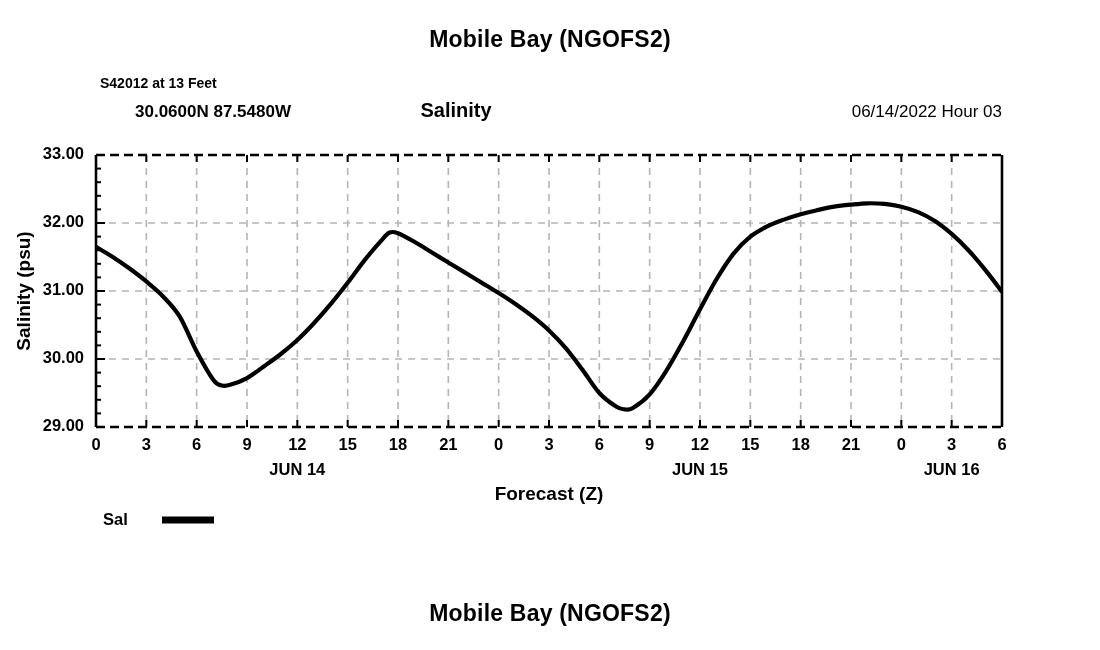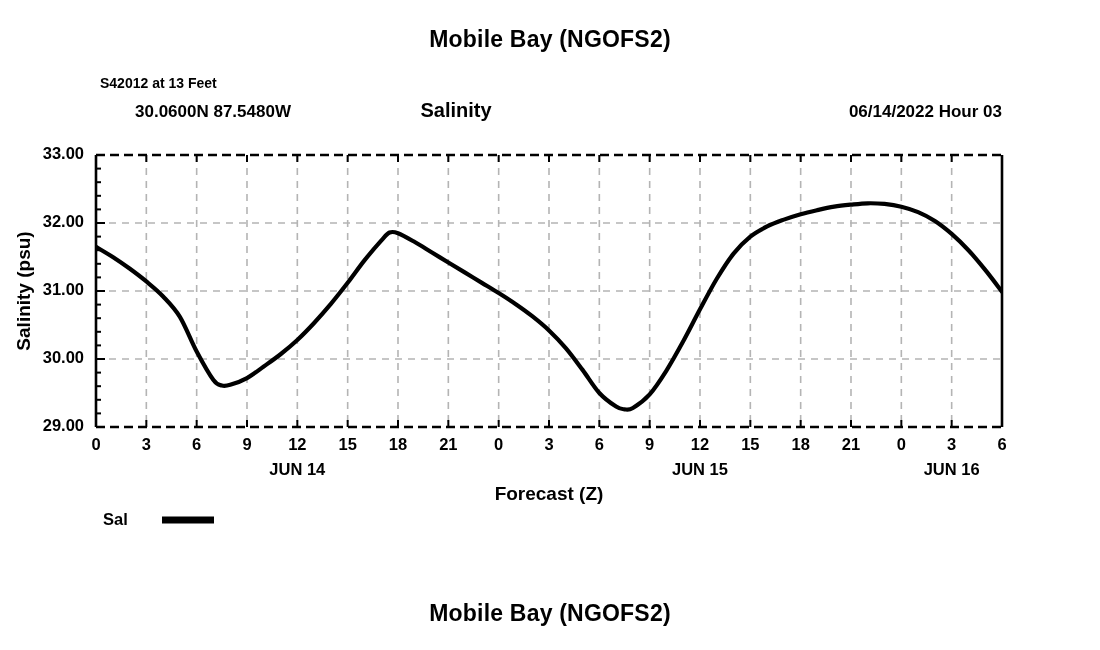--- a/index.html
+++ b/index.html
@@ -64,21 +64,21 @@
     width: 912px;
     text-align: center;
     font-size: 20px;
     font-weight: bold;
   }
   .run-label {
     position: absolute;
     right: 98px;
     top: 102px;
     font-size: 17px;
-    font-weight: bold;
+    font-weight: normal;
     white-space: nowrap;
   }
   
   #plot-wrap {
     position: absolute;
     left: 0;
     top: 0;
     width: 1100px;
     height: 650px;
   }

